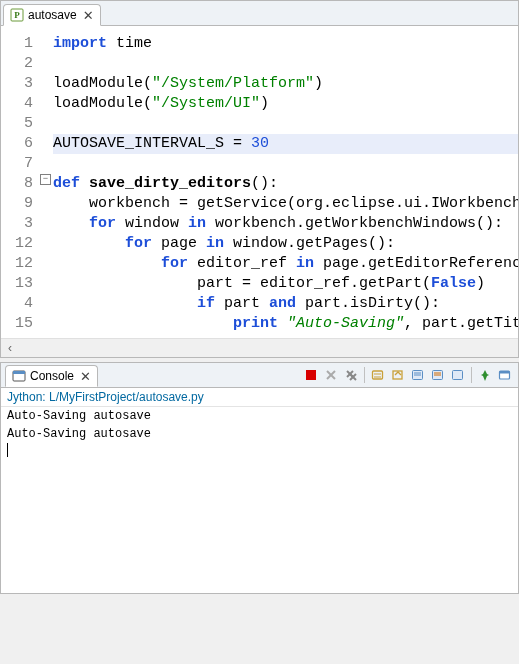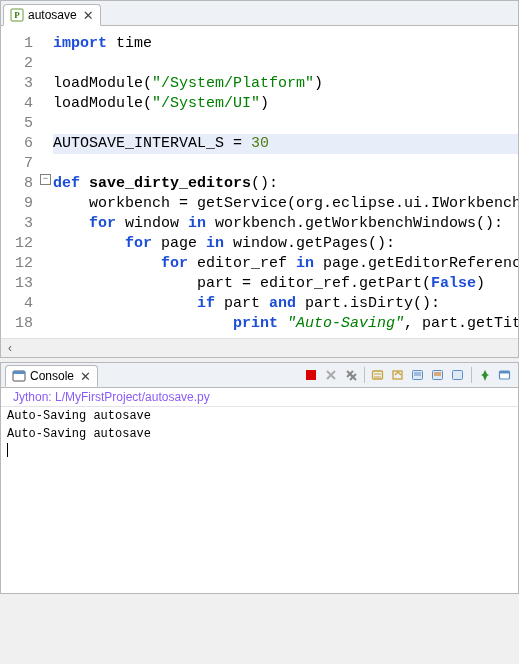--- a/index.html
+++ b/index.html
@@ -120,21 +120,21 @@
   }
 
   .code-body .line { display: block; height: 20px; padding-left: 0; }
   .code-body .line.hl { background: #e8edfa; }
 
   .kw  { color: #1d4ed8; font-weight: bold; }
   .fn  { font-weight: bold; }
   .str { color: #008000; }
   .stri{ color: #008000; font-style: italic; }
   .cst { color: #000; text-align: center; }
-  .num { color: #4d7c0f; }
+  .num { color: #1d4ed8; }
 
   
   .hscroll-area {
     height: 18px;
     display: flex;
     border-top: 1px solid #e0e0e0;
     background: #f0f0f0;
   }
   .hscroll-area .scroll-arrow {
     width: 18px;
@@ -202,23 +202,23 @@
   }
 
   .toolbar-sep {
     width: 1px;
     height: 16px;
     background: #c0c0c0;
     margin: 0 2px;
   }
 
   .console-subtitle {
-    padding: 2px 12px;
-    font-size: 12px;
-    color: #8b5cf6;
+    padding: 2px 6px;
+    font-size: 12px;
+    color: #0369a1;
     border-bottom: 1px solid #e4e4e4;
   }
 
   .console-output {
     flex: 1;
     padding: 0 6px;
     font-family: Consolas, "Courier New", monospace;
     font-size: 12px;
     line-height: 18px;
     white-space: pre;
@@ -260,21 +260,21 @@
         <span class="ln">5</span>
         <span class="ln">6</span>
         <span class="ln">7</span>
         <span class="ln">8</span>
         <span class="ln">9</span>
         <span class="ln">3</span>
         <span class="ln">12</span>
         <span class="ln">12</span>
         <span class="ln">13</span>
         <span class="ln">4</span>
-        <span class="ln">18</span>
+        <span class="ln">15</span>
       </div>
     <div class="fold-strip">
       <div class="fold-marker">−</div>
     </div>
     <div class="code-body"><span class="line"><span class="kw">import</span><span> time</span></span><span class="line">&nbsp;</span><span class="line"><span>loadModule(</span><span class="str">"/System/Platform"</span><span>)</span></span><span class="line"><span>loadModule(</span><span class="str">"/System/UI"</span><span>)</span></span><span class="line">&nbsp;</span><span class="line hl"><span class="cst">AUTOSAVE_INTERVAL_S = </span><span class="num">30</span></span><span class="line">&nbsp;</span><span class="line"><span class="kw">def </span><span class="fn">save_dirty_editors</span><span>():</span></span><span class="line"><span>    workbench = getService(org.eclipse.ui.IWorkbench</span></span><span class="line"><span>    </span><span class="kw">for</span><span> window </span><span class="kw">in</span><span> workbench.getWorkbenchWindows():</span></span><span class="line"><span>        </span><span class="kw">for</span><span> page </span><span class="kw">in</span><span> window.getPages():</span></span><span class="line"><span>            </span><span class="kw">for</span><span> editor_ref </span><span class="kw">in</span><span> page.getEditorReferenc</span></span><span class="line"><span>                part = editor_ref.getPart(</span><span class="kw">False</span><span>)</span></span><span class="line"><span>                </span><span class="kw">if</span><span> part </span><span class="kw">and</span><span> part.isDirty():</span></span><span class="line"><span>                    </span><span class="kw">print</span><span> </span><span class="stri">"Auto-Saving"</span><span>, part.getTit</span></span></div>
   </div>
 
   <div class="hscroll-area">
     <div class="scroll-arrow">‹</div>
     <div class="hscroll">

